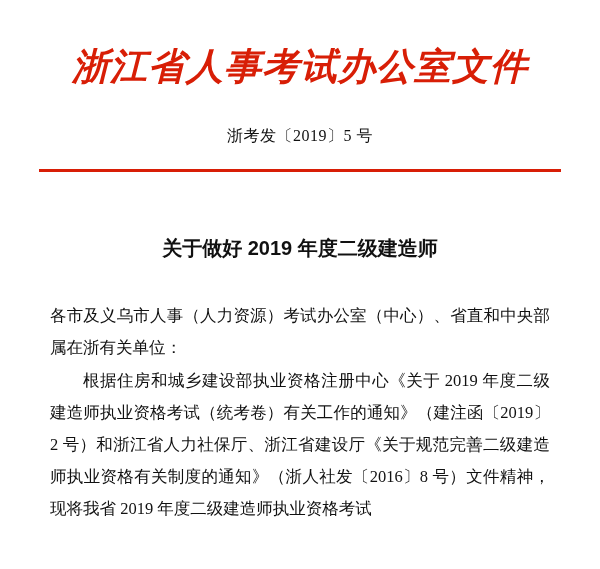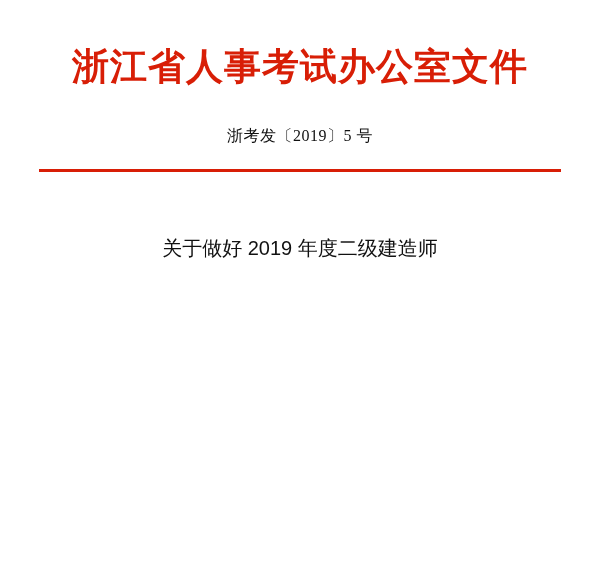--- a/index.html
+++ b/index.html
@@ -16,20 +16,21 @@
   .page {
     position: relative;
     width: 600px;
     height: 569px;
     background: #ffffff;
     box-sizing: border-box;
   }
   .doc-header {
     padding-top: 44px;
     text-align: center;
+    font-style: italic;
   }
   .doc-title-main {
     color: #d81e06;
     font-family: "Liberation Serif", "DejaVu Serif", serif;
     font-weight: bold;
     font-size: 37px;
     letter-spacing: 1px;
     line-height: 1.25;
     white-space: nowrap;
   }
@@ -43,21 +44,21 @@
   .red-rule {
     margin: 22px auto 0 auto;
     width: 522px;
     height: 3px;
     background: #d81e06;
   }
   .subject {
     margin-top: 58px;
     text-align: center;
     font-family: "Liberation Sans", "DejaVu Sans", sans-serif;
-    font-weight: normal;
+    font-weight: bold;
     font-size: 20px;
     color: #111111;
     line-height: 1.8;
   }
   .subject-line {
     display: block;
     white-space: nowrap;
   }
   .body-text {
     margin: 34px auto 0 auto;
@@ -84,14 +85,18 @@
   </div>
 
   <div class="doc-number">浙考发〔2019〕5 号</div>
 
   <div class="red-rule"></div>
 
   <div class="subject">
     <span class="subject-line">关于做好 2019 年度二级建造师</span>
   </div>
 
+  <div class="body-text">
+    <p class="para">各市及义乌市人事（人力资源）考试办公室（中心）、省直和中央部属在浙有关单位：</p>
+    <p class="para indent">根据住房和城乡建设部执业资格注册中心《关于 2019 年度二级建造师执业资格考试（统考卷）有关工作的通知》（建注函〔2019〕2 号）和浙江省人力社保厅、浙江省建设厅《关于规范完善二级建造师执业资格有关制度的通知》（浙人社发〔2016〕8 号）文件精神，现将我省 2019 年度二级建造师执业资格考试</p>
+  </div>
 
 </div>
 
 </body></html>

